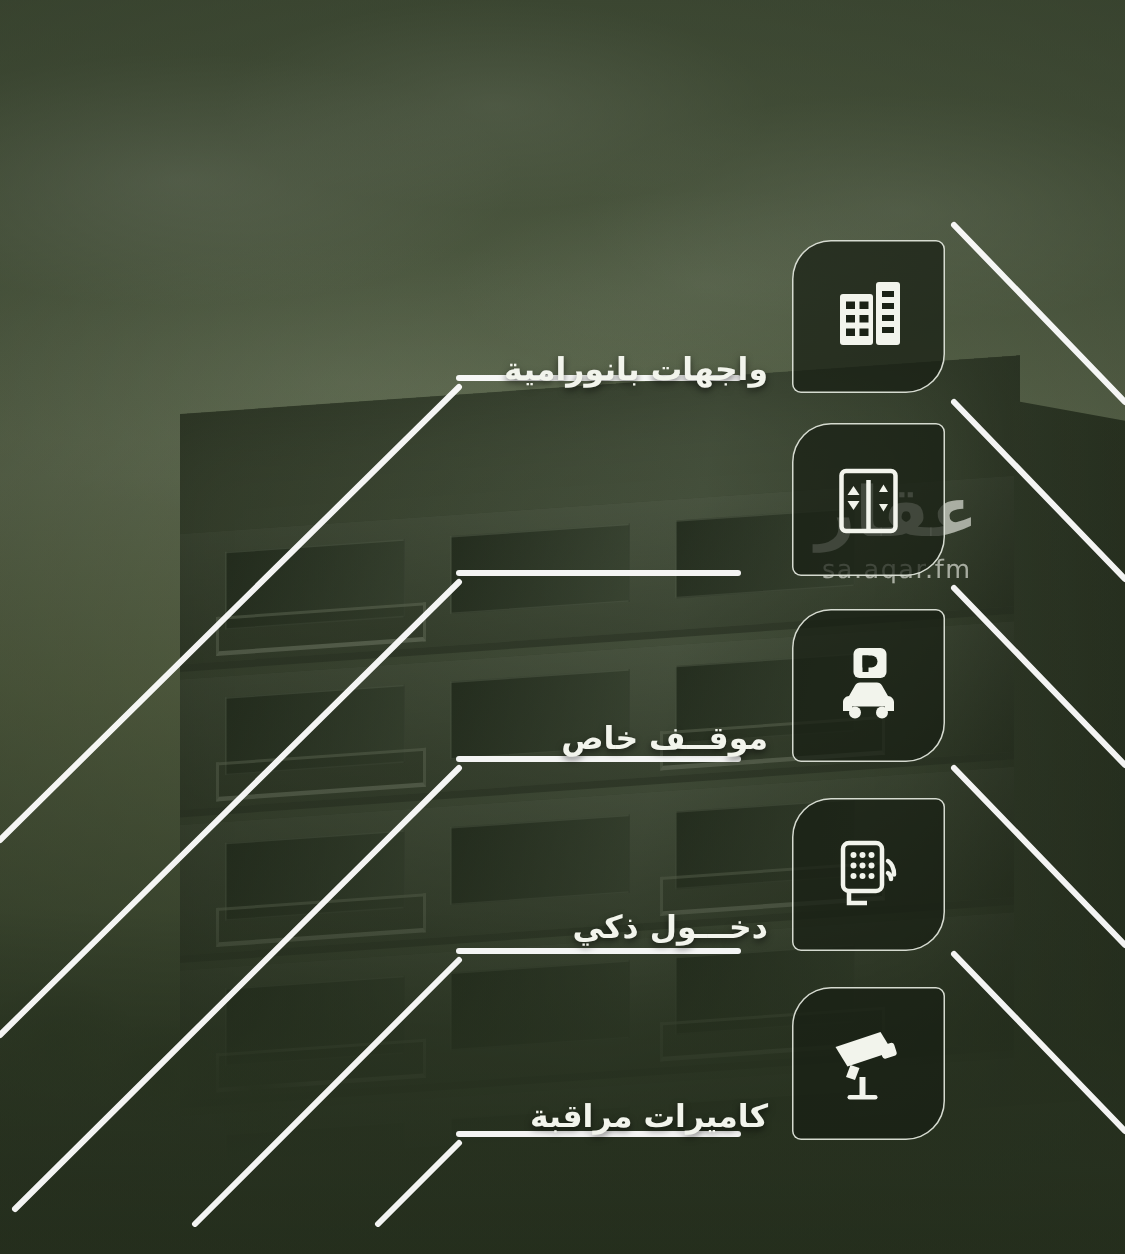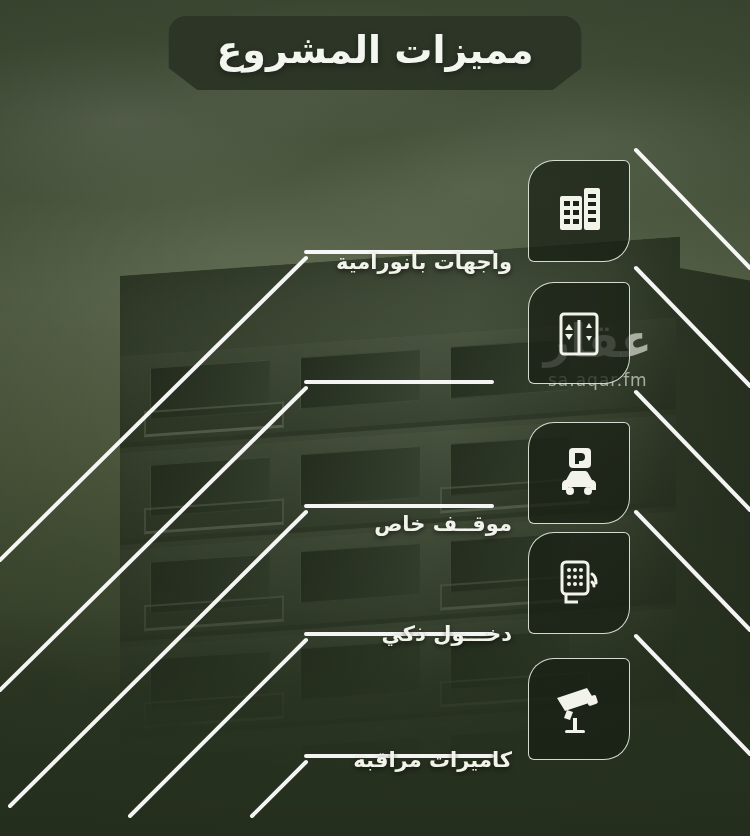--- a/index.html
+++ b/index.html
@@ -173,21 +173,21 @@
     border-radius: 26px 6px 26px 6px;
     display: flex;
     align-items: center;
     justify-content: center;
   }
   .badge svg { display: block; }
 
   .label {
     position: absolute;
     right: 118px;
-    top: 90px;
+    top: 74px;
     width: 260px;
     text-align: right;
     direction: rtl;
     color: #f2f4ec;
     font-size: 21px;
     font-weight: bold;
     letter-spacing: 1px;
     white-space: nowrap;
     text-shadow: 0 2px 5px rgba(0,0,0,.55);
   }
@@ -291,23 +291,20 @@
 
         <line x1="492" y1="252" x2="306" y2="252"></line>
         <line x1="492" y1="382" x2="306" y2="382"></line>
         <line x1="492" y1="506" x2="306" y2="506"></line>
         <line x1="492" y1="634" x2="306" y2="634"></line>
         <line x1="492" y1="756" x2="306" y2="756"></line>
       </g>
     </svg>
   </div>
 
-  <div class="title-bar">
-    <div class="title-text">مميزات المشروع</div>
-  </div>
 
   <div class="watermark">
     <div class="wm-mark">عقار</div>
     <div class="wm-url">sa.aqar.fm</div>
   </div>
 
   <div class="features">
 
     <div class="feature" style="top:10px;">
       <div class="badge">
@@ -343,21 +340,21 @@
               <polygon points="17,18 21,24 13,24"></polygon>
               <polygon points="17,34 21,28 13,28"></polygon>
               <polygon points="37,17 40,22 34,22"></polygon>
               <polygon points="37,35 40,30 34,30"></polygon>
             </g>
           </svg>
         </span>
       </div>
     </div>
 
-    <div class="feature" style="top:256px;margin-top:16px;">
+    <div class="feature" style="top:256px;">
       <div class="badge">
         <span>
           <svg width="58" height="54" viewBox="0 0 58 54" fill="#f2f4ec">
             <rect x="19" y="2" width="22" height="20" rx="4"></rect>
             <g fill="#1b2216">
               <rect x="25" y="7" width="4" height="11"></rect>
               <path d="M25 7h6a4 4 0 0 1 0 8h-6z"></path>
             </g>
             <path d="M12 38c0-2 2-4 4-4l4-7c.7-1.4 2-2 3.4-2h11.2c1.4 0 2.7.6 3.4 2l4 7c2 0 4 2 4 4v6h-6v-3H18v3h-6z"></path>
             <circle cx="20" cy="45" r="4"></circle>

